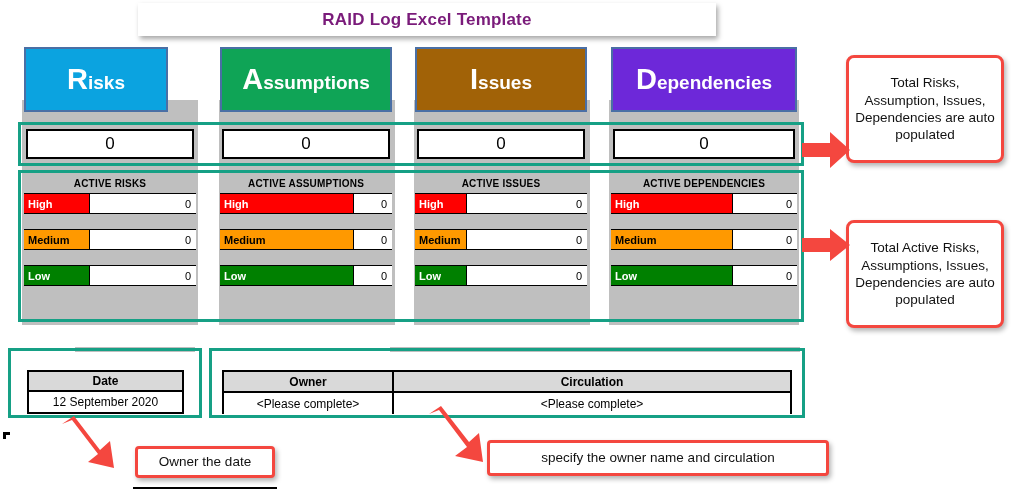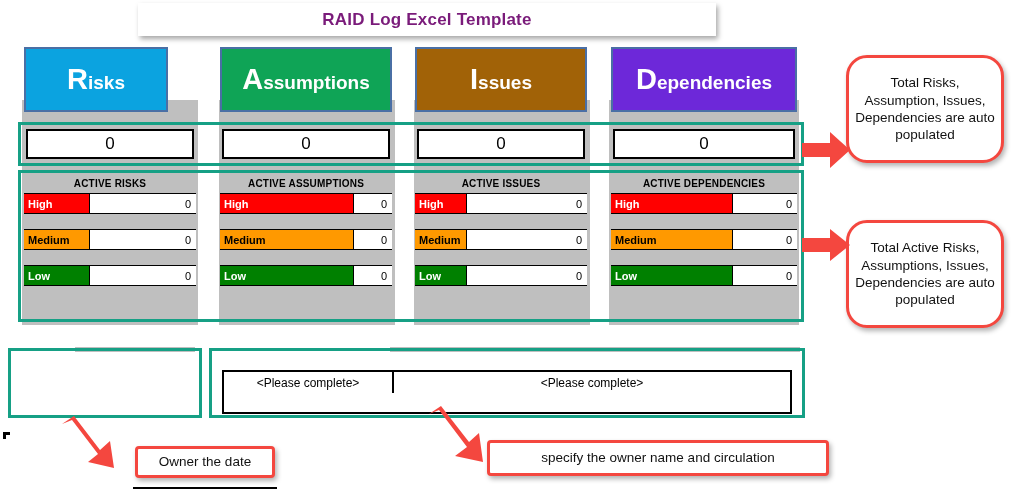--- a/index.html
+++ b/index.html
@@ -78,21 +78,21 @@
   .tbl .th,.tbl .td{
     display:flex;align-items:center;justify-content:center;
     font-size:12px;color:#000;height:21px;box-sizing:border-box;
   }
   .tbl-row{display:flex;}
   .cellsplit{border-right:2px solid #000;box-sizing:border-box;}
 
   
   .callout{
     position:absolute;background:#ffffff;
-    border:3px solid #F4473F;border-radius:21px;
+    border:3px solid #F4473F;border-radius:8px;
     box-shadow:2px 3px 5px rgba(0,0,0,.3);
     display:flex;align-items:center;justify-content:center;
     text-align:center;font-size:13.5px;color:#111;line-height:1.28;
     padding:4px 6px;box-sizing:border-box;
   }
   .callout.sq{border-radius:4px;}
 
   .arrow{position:absolute;}
   .tickmark{position:absolute;width:7px;height:7px;
     border-left:3px solid #000;border-top:3px solid #000;box-sizing:border-box;}
@@ -260,22 +260,30 @@
           <span>0</span>
         </div>
     </div>
   </div>
 
   <div class="teal" style="left:18px;top:170px;width:786px;height:152px;"></div>
 
   <div class="whitecard" style="left:12px;top:352px;width:186px;height:62px;"></div>
   <div class="whitecard" style="left:213px;top:352px;width:588px;height:62px;"></div>
 
+  <div class="tbl" style="left:27px;top:370px;width:157px;height:44px;">
+    <div class="th">Date</div>
+    <div class="td">12 September 2020</div>
+  </div>
 
   <div class="tbl" style="left:222px;top:370px;width:570px;height:44px;">
+    <div class="tbl-row">
+      <div class="th cellsplit" style="width:170px;">Owner</div>
+      <div class="th" style="width:396px;border-bottom:2px solid #000;">Circulation</div>
+    </div>
     <div class="tbl-row">
       <div class="td cellsplit" style="width:170px;background:#fff;">&lt;Please complete&gt;</div>
       <div class="td" style="width:396px;background:#fff;">&lt;Please complete&gt;</div>
     </div>
   </div>
 
   <div class="teal" style="left:8px;top:348px;width:194px;height:70px;"></div>
   <div class="teal" style="left:209px;top:348px;width:596px;height:70px;"></div>
 
   <div class="callout" style="left:846px;top:55px;width:158px;height:108px;">

